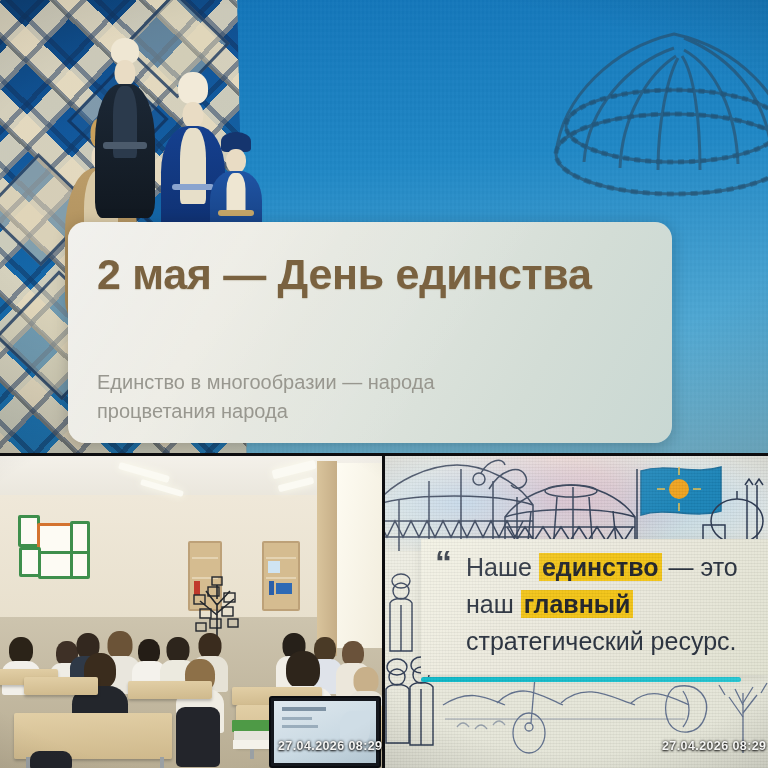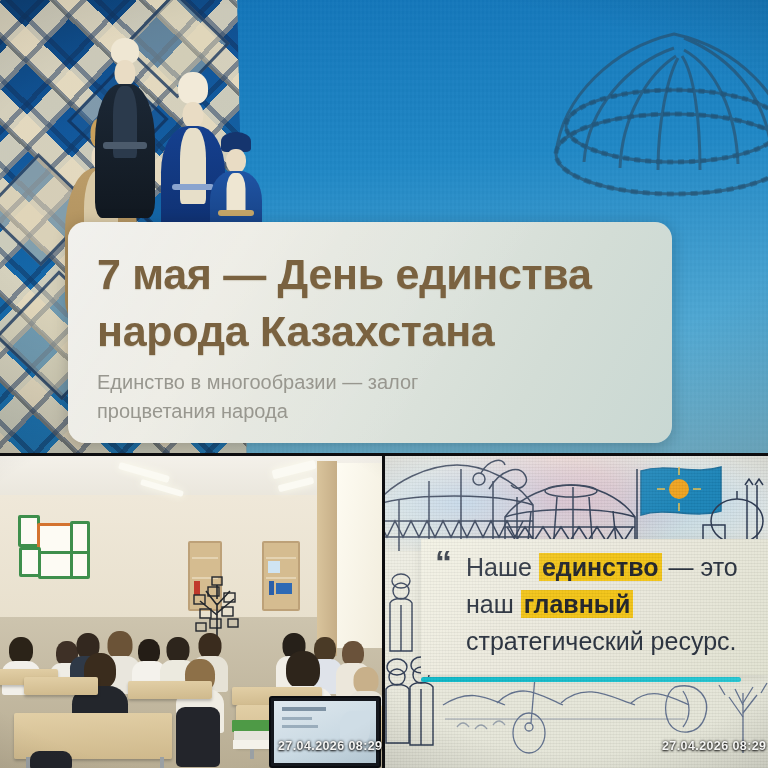--- a/index.html
+++ b/index.html
@@ -184,25 +184,24 @@
       <div class="robe" style="top:39px;width:52px;height:70px;background:linear-gradient(180deg,#1f54a4,#163f80);"></div>
       <div class="vest" style="top:41px;width:19px;height:40px;background:#eee6d2;"></div>
       <div class="belt" style="top:78px;width:36px;height:6px;background:#c4a568;"></div>
     </div>
 
     <div class="vign-top"></div>
 
     <div class="hero-card">
       <div class="glare"></div>
       <div class="hero-title">
-        <div>7 мая — День единства</div>
-        <div>народа Казахстана</div>
+        <div>2 мая — День единства</div>
       </div>
       <div class="hero-sub">
-        <div>Единство в многообразии — залог</div>
+        <div>Единство в многообразии — народа</div>
         <div>процветания народа</div>
       </div>
     </div>
   </div>
 
   <div class="panel-class">
     <div class="cl-ceiling"></div>
     <div class="cl-wall"></div>
     <div class="cl-floor"></div>
 

